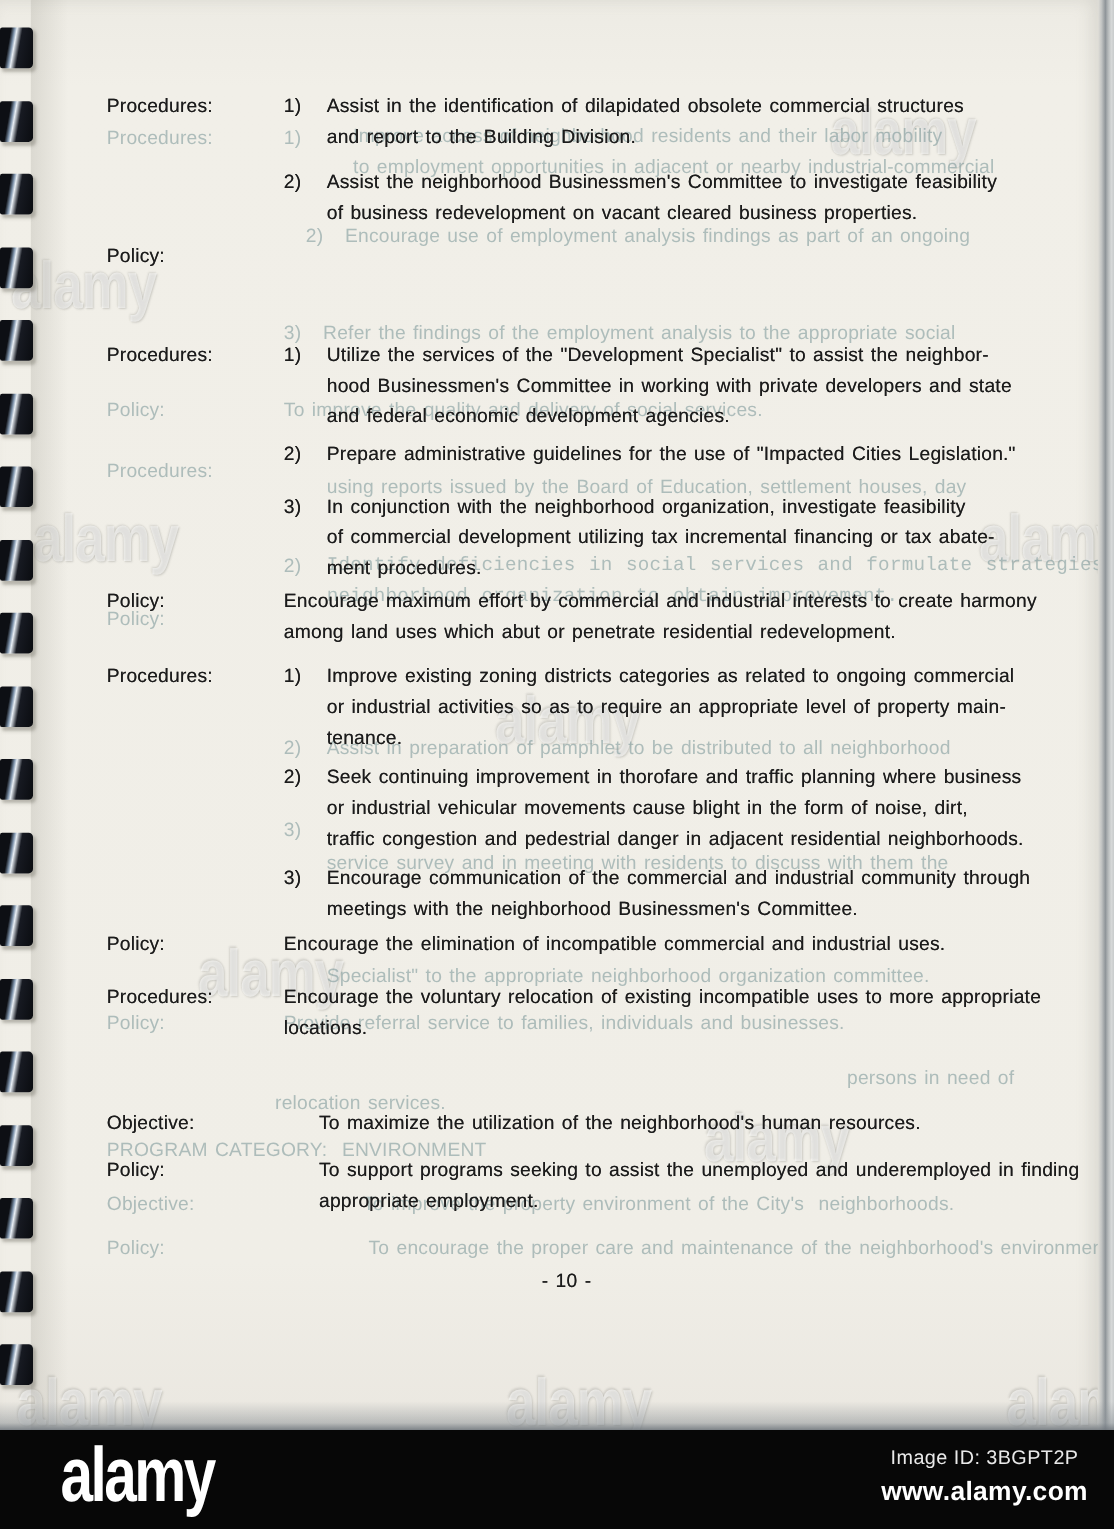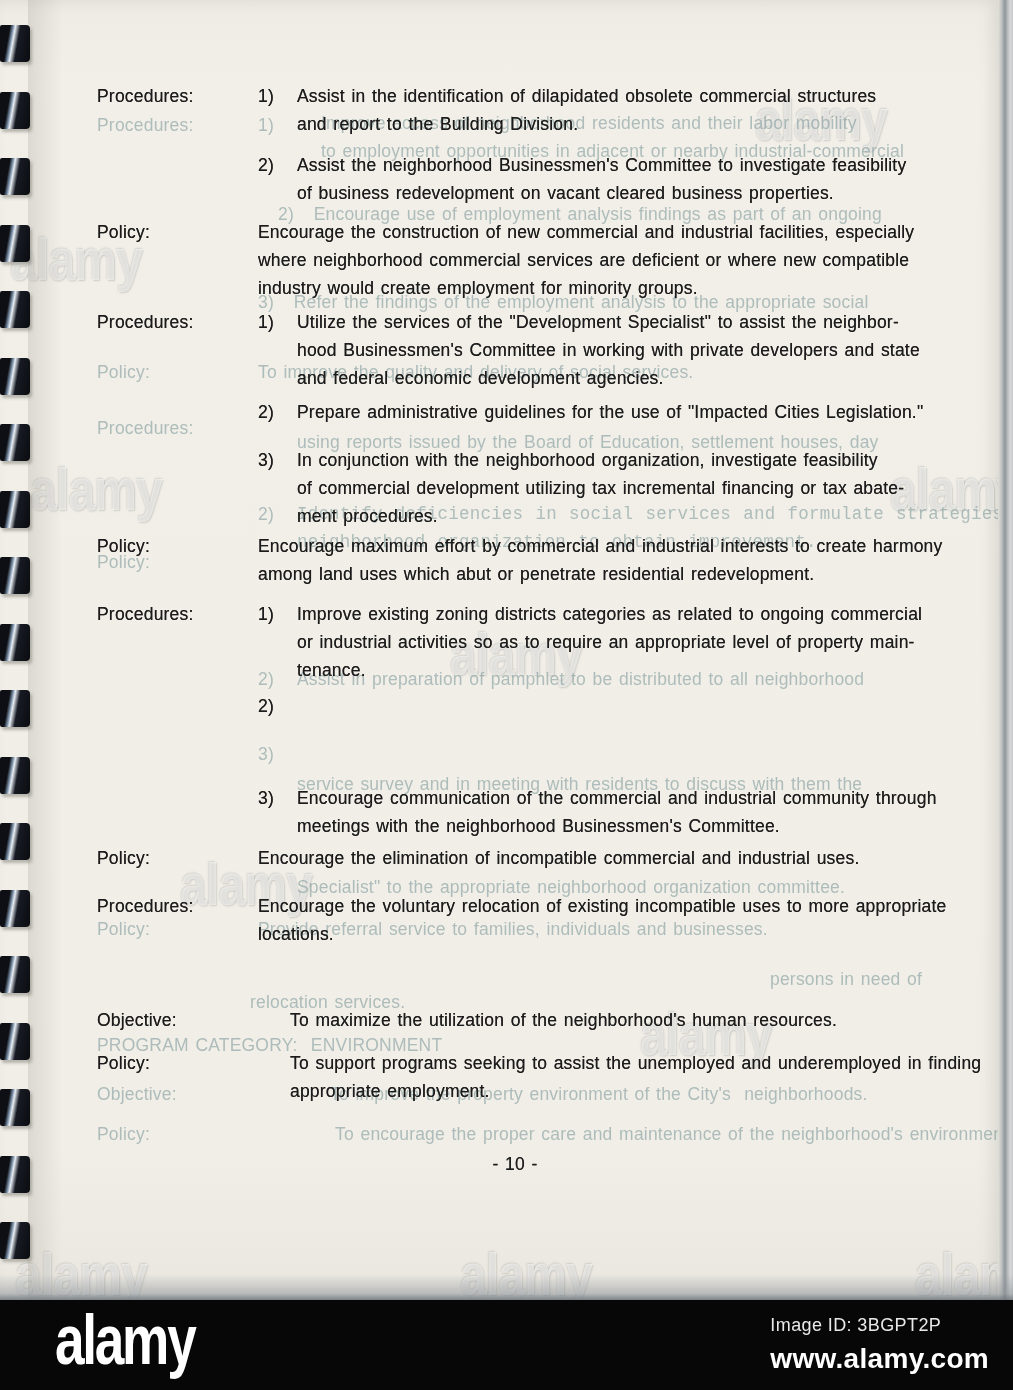--- a/index.html
+++ b/index.html
@@ -60,23 +60,23 @@
   }
   .alamy-bar {
     position:absolute; left:0; top:1300px; width:1013px; height:90px;
     background:var(--band,#070707); color:#ffffff;
   }
   .alamy-logo {
     position:absolute; left:55px; top:50%;
     transform:translateY(-56%) scaleX(0.76); transform-origin:left center;
     font-size:70px; font-weight:bold; letter-spacing:-3px;
   }
-  .bar-right { position:absolute; right:24px; top:15px; text-align:left; }
+  .bar-right { position:absolute; right:24px; top:15px; text-align:center; }
   .image-id { font-size:18px; color:#e9e9e9; letter-spacing:0.4px; }
-  .alamy-url { font-size:28px; font-weight:bold; margin-top:7px; letter-spacing:0.3px; }
+  .alamy-url { font-size:24px; font-weight:bold; margin-top:7px; letter-spacing:0.3px; }
 </style>
 </head>
 <body>
 
 <div class="paper">
 
   <div id="watermark-layer">
       <div class="watermark" style="left: 755px; top: 85px;">alamy</div>
       <div class="watermark" style="left: 10px; top: 225px;">alamy</div>
       <div class="watermark" style="left: 30px; top: 455px;">alamy</div>
@@ -121,23 +121,20 @@
 
   <div class="doc-text" style="left:97px;top:82px">Procedures:</div>
   <div class="doc-text" style="left:258px;top:82px">1)</div>
   <div class="doc-text" style="left:297px;top:82px">Assist in the identification of dilapidated obsolete commercial structures
 and report to the Building Division.</div>
   <div class="doc-text" style="left:258px;top:151px">2)</div>
   <div class="doc-text" style="left:297px;top:151px">Assist the neighborhood Businessmen's Committee to investigate feasibility
 of business redevelopment on vacant cleared business properties.</div>
 
   <div class="doc-text" style="left:97px;top:218px">Policy:</div>
-  <div class="doc-text" style="left:258px;top:218px">Encourage the construction of new commercial and industrial facilities, especially
-where neighborhood commercial services are deficient or where new compatible
-industry would create employment for minority groups.</div>
 
   <div class="doc-text" style="left:97px;top:308px">Procedures:</div>
   <div class="doc-text" style="left:258px;top:308px">1)</div>
   <div class="doc-text" style="left:297px;top:308px">Utilize the services of the "Development Specialist" to assist the neighbor-
 hood Businessmen's Committee in working with private developers and state
 and federal economic development agencies.</div>
   <div class="doc-text" style="left:258px;top:398px">2)</div>
   <div class="doc-text" style="left:297px;top:398px">Prepare administrative guidelines for the use of "Impacted Cities Legislation."</div>
   <div class="doc-text" style="left:258px;top:446px">3)</div>
   <div class="doc-text" style="left:297px;top:446px">In conjunction with the neighborhood organization, investigate feasibility
@@ -147,20 +144,23 @@
   <div class="doc-text" style="left:97px;top:532px">Policy:</div>
   <div class="doc-text" style="left:258px;top:532px">Encourage maximum effort by commercial and industrial interests to create harmony
 among land uses which abut or penetrate residential redevelopment.</div>
 
   <div class="doc-text" style="left:97px;top:600px">Procedures:</div>
   <div class="doc-text" style="left:258px;top:600px">1)</div>
   <div class="doc-text" style="left:297px;top:600px">Improve existing zoning districts categories as related to ongoing commercial
 or industrial activities so as to require an appropriate level of property main-
 tenance.</div>
   <div class="doc-text" style="left:258px;top:692px">2)</div>
+  <div class="doc-text" style="left:297px;top:692px">Seek continuing improvement in thorofare and traffic planning where business
+or industrial vehicular movements cause blight in the form of noise, dirt,
+traffic congestion and pedestrial danger in adjacent residential neighborhoods.</div>
   <div class="doc-text" style="left:258px;top:784px">3)</div>
   <div class="doc-text" style="left:297px;top:784px">Encourage communication of the commercial and industrial community through
 meetings with the neighborhood Businessmen's Committee.</div>
 
   <div class="doc-text" style="left:97px;top:844px">Policy:</div>
   <div class="doc-text" style="left:258px;top:844px">Encourage the elimination of incompatible commercial and industrial uses.</div>
 
   <div class="doc-text" style="left:97px;top:892px">Procedures:</div>
   <div class="doc-text" style="left:258px;top:892px">Encourage the voluntary relocation of existing incompatible uses to more appropriate
 locations.</div>

